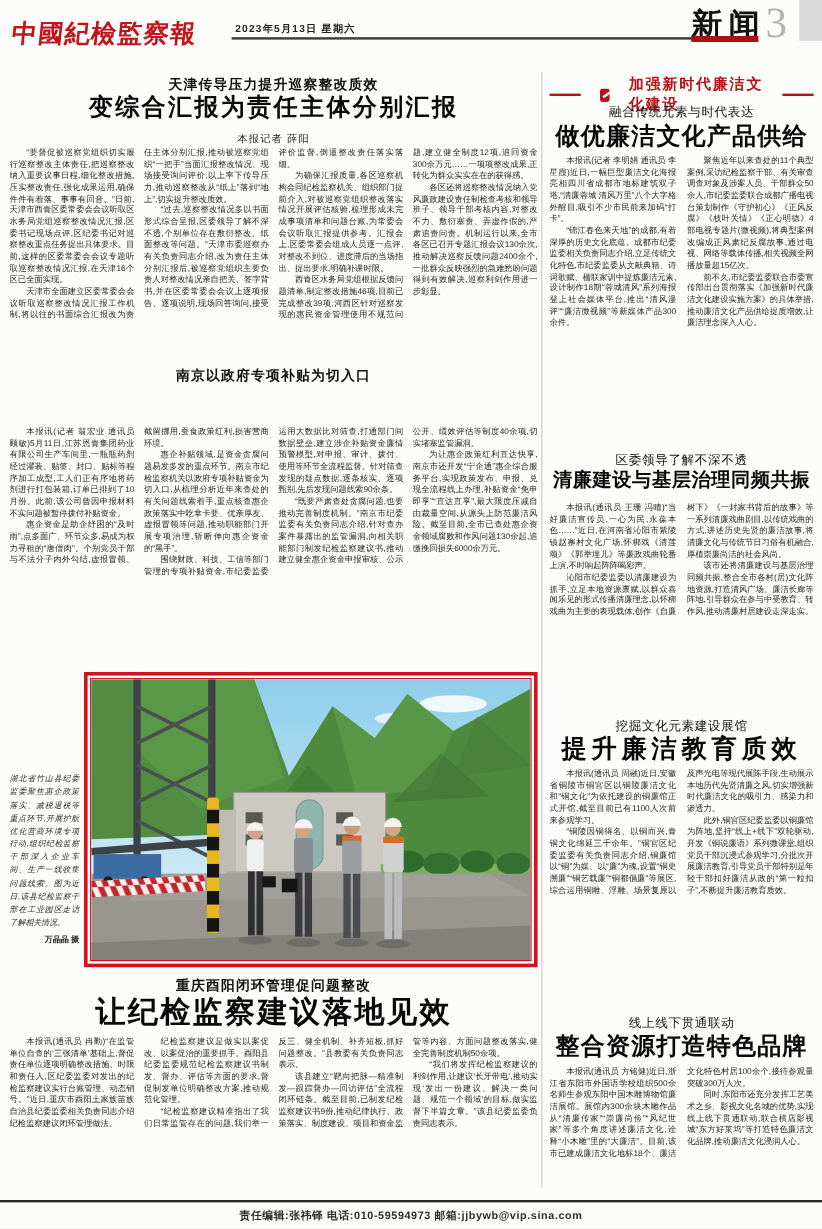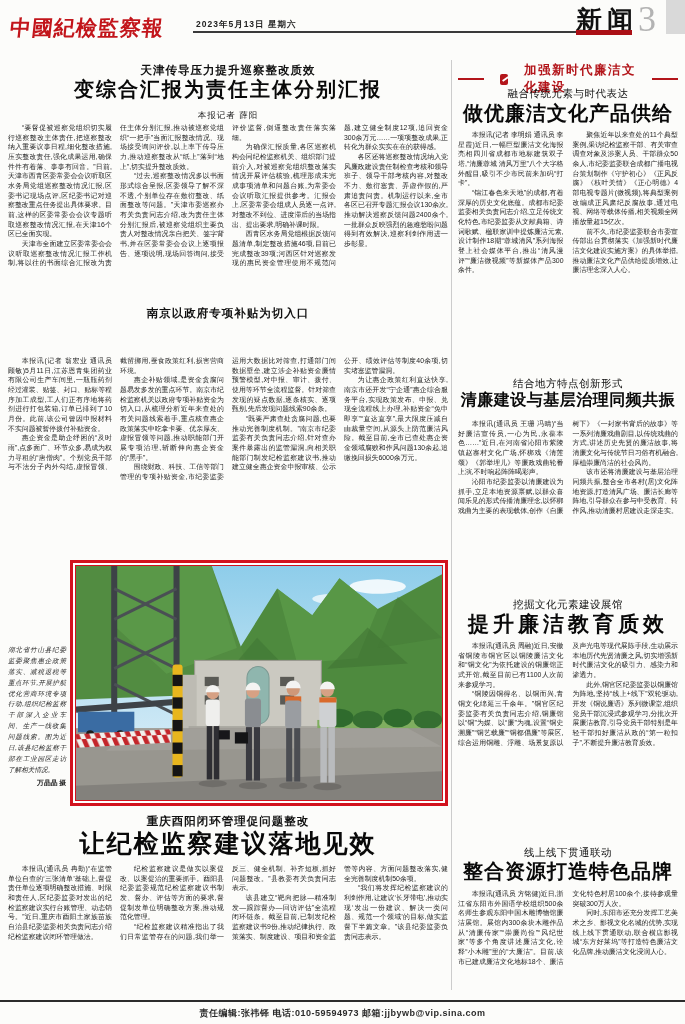--- a/index.html
+++ b/index.html
@@ -219,21 +219,21 @@
 
   <div class="abs r-kicker" style="left:458px;top:87px;width:220px;">融合传统元素与时代表达</div>
   <div class="abs r-head rh-1" style="left:458px;top:100px;width:220px;">做优廉洁文化产品供给</div>
   <div class="abs body cols-2" style="left:458px;top:130px;width:220px;height:242px;">
       <p>本报讯(记者 李明娟 通讯员 李星霞)近日,一幅巨型廉洁文化海报亮相四川省成都市地标建筑双子塔,“清廉蓉城 清风万里”八个大字格外醒目,吸引不少市民前来加码“打卡”。</p>
       <p>“锦江春色来天地”的成都,有着深厚的历史文化底蕴。成都市纪委监委相关负责同志介绍,立足传统文化特色,市纪委监委从文献典籍、诗词歌赋、楹联家训中提炼廉洁元素,设计制作18期“蓉城清风”系列海报登上社会媒体平台,推出“清风漫评”“廉洁微视频”等新媒体产品300余件。</p>
       <p>聚焦近年以来查处的11个典型案例,采访纪检监察干部、有关审查调查对象及涉案人员、干部群众50余人,市纪委监委联合成都广播电视台策划制作《守护初心》《正风反腐》《枝叶关情》《正心明德》4部电视专题片(微视频),将典型案例改编成正风肃纪反腐故事,通过电视、网络等载体传播,相关视频全网播放量超15亿次。</p>
       <p>前不久,市纪委监委联合市委宣传部出台贯彻落实《加强新时代廉洁文化建设实施方案》的具体举措,推动廉洁文化产品供给提质增效,让廉洁理念深入人心。</p>
     </div>
 
-  <div class="abs r-kicker" style="left:458px;top:377px;width:220px;">结合地方特点创新形式</div>
+  <div class="abs r-kicker" style="left:458px;top:377px;width:220px;">区委领导了解不深不透</div>
   <div class="abs r-head rh-2" style="left:458px;top:390px;width:220px;">清廉建设与基层治理同频共振</div>
   <div class="abs body cols-2" style="left:458px;top:419px;width:220px;height:176px;">
       <p>本报讯(通讯员 王珊 冯晴)“当好廉洁宣传员,一心为民,永葆本色……”近日,在河南省沁阳市紫陵镇赵寨村文化广场,怀梆戏《清莲颂》《郭举埋儿》等廉政戏曲轮番上演,不时响起阵阵喝彩声。</p>
       <p>沁阳市纪委监委以清廉建设为抓手,立足本地资源禀赋,以群众喜闻乐见的形式传播清廉理念,以怀梆戏曲为主要的表现载体,创作《自廉树下》《一封家书背后的故事》等一系列清廉戏曲剧目,以传统戏曲的方式,讲述历史先贤的廉洁故事,将清廉文化与传统节日习俗有机融合,厚植崇廉尚洁的社会风尚。</p>
       <p>该市还将清廉建设与基层治理同频共振,整合全市各村(居)文化阵地资源,打造清风广场、廉洁长廊等阵地,引导群众在参与中受教育、转作风,推动清廉村居建设走深走实。</p>
     </div>
 
   <div class="abs r-kicker" style="left:458px;top:598px;width:220px;">挖掘文化元素建设展馆</div>
   <div class="abs r-head rh-3" style="left:458px;top:610px;width:220px;">提升廉洁教育质效</div>
   <div class="abs body cols-2" style="left:458px;top:641px;width:220px;height:200px;">

